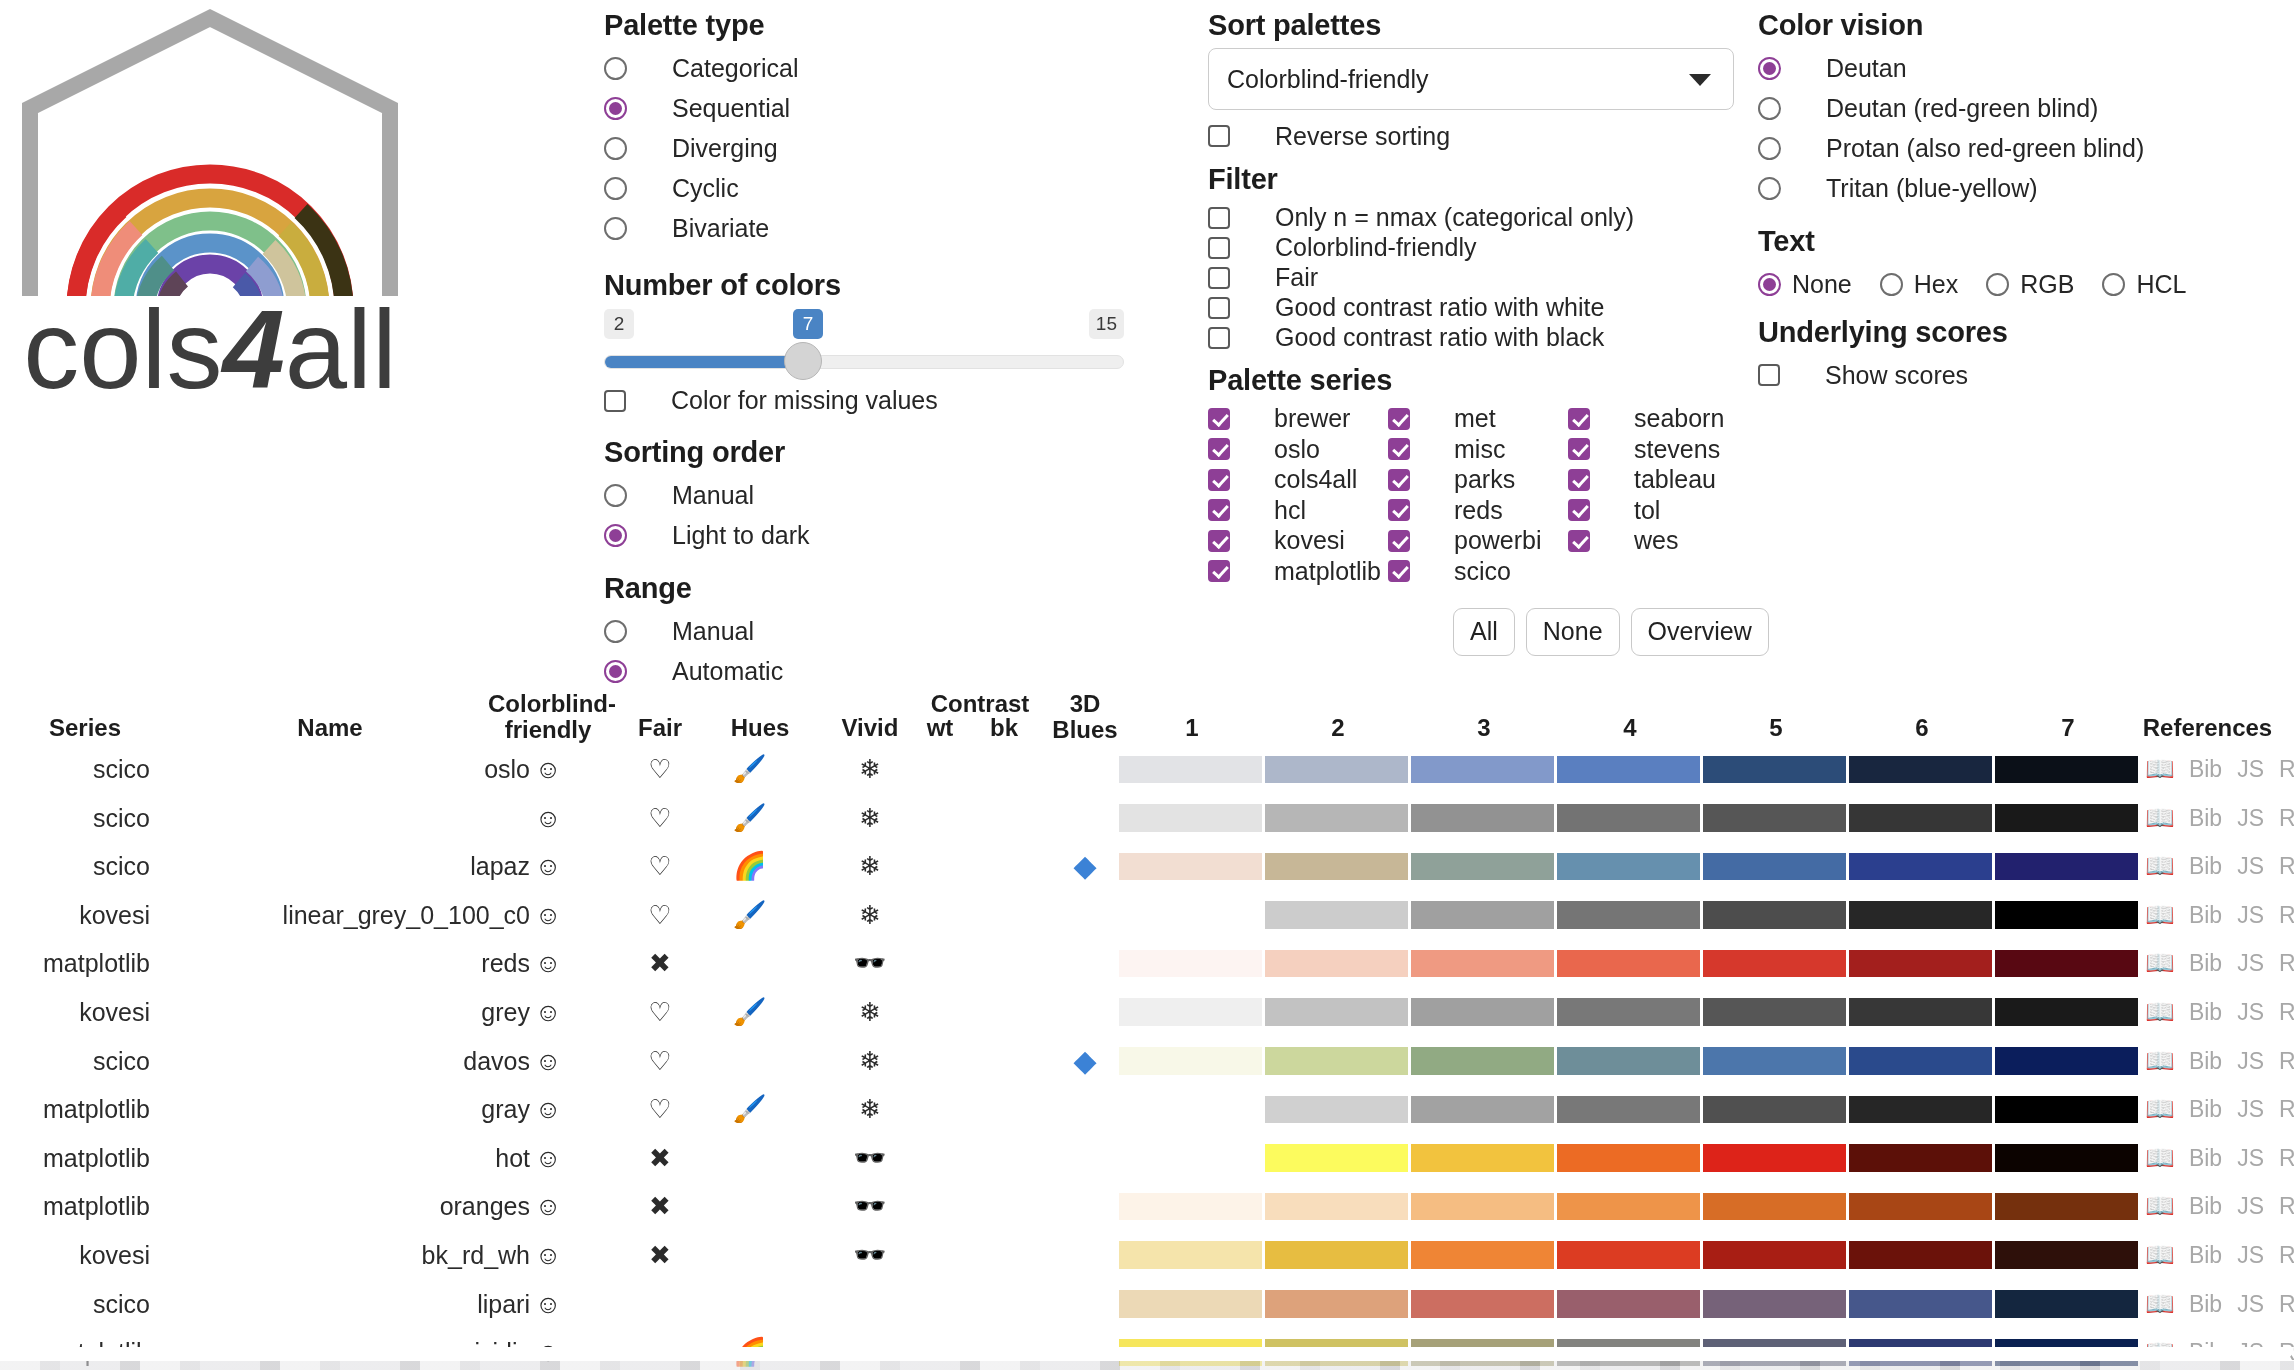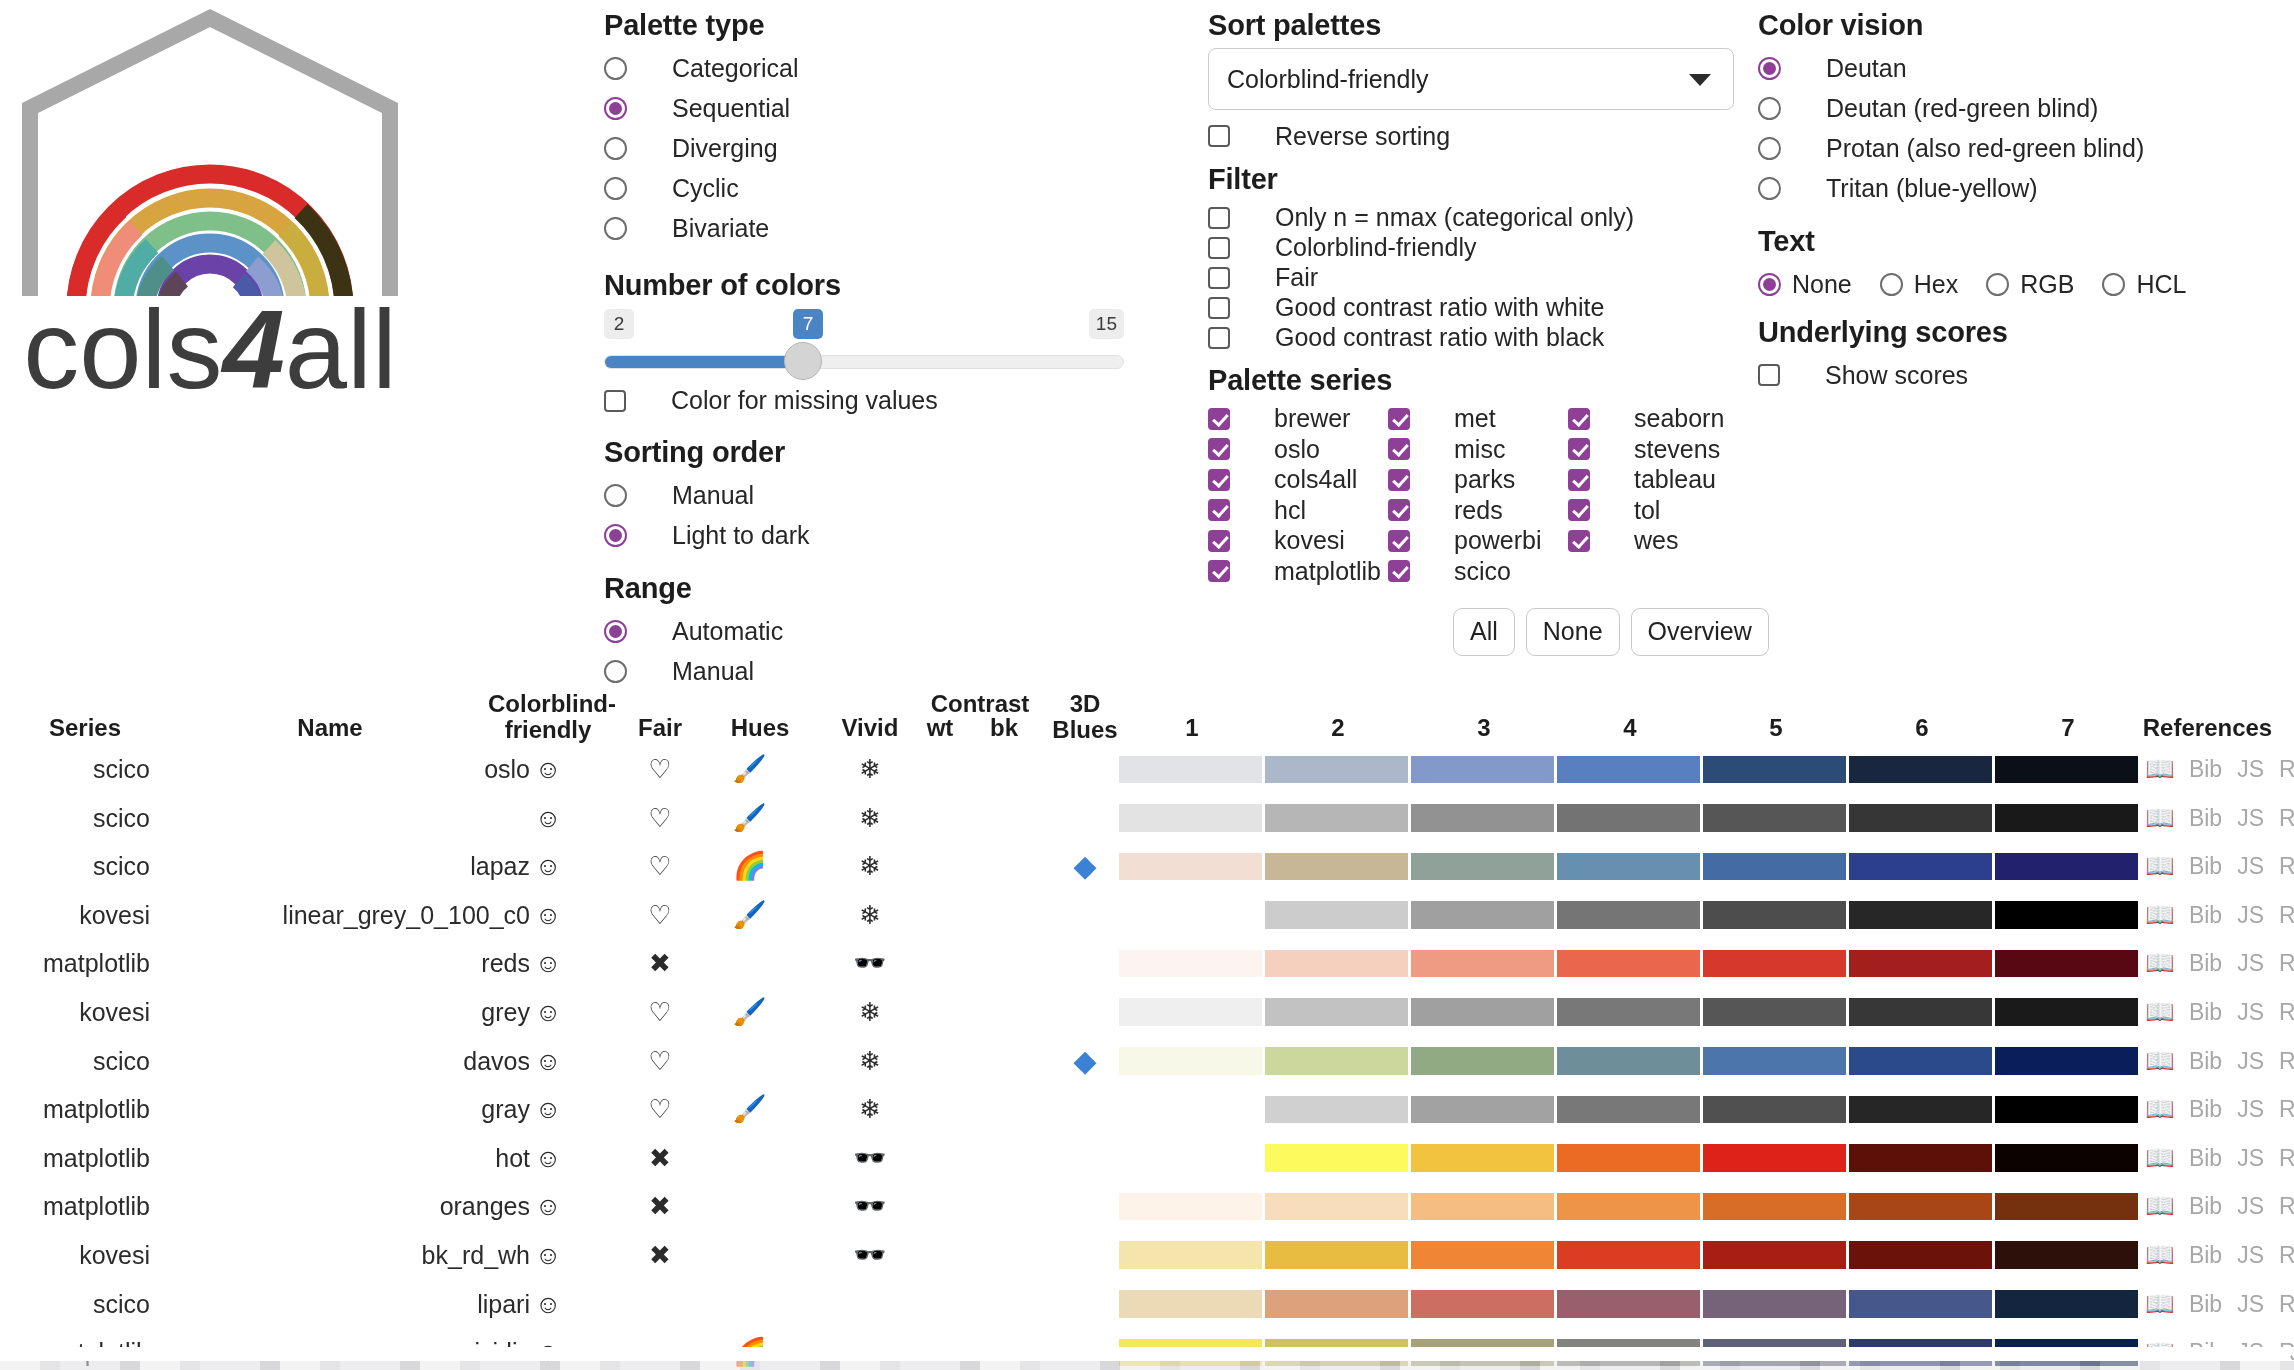--- a/index.html
+++ b/index.html
@@ -231,26 +231,26 @@
         <span class="radio"></span>
         <span class="opt-label">Manual</span>
       </div>
       <div class="opt-row">
         <span class="radio on"></span>
         <span class="opt-label">Light to dark</span>
       </div>
 
       <h2 class="sect tight" style="margin-top:18px">Range</h2>
       <div class="opt-row">
+        <span class="radio"></span>
+        <span class="opt-label">Manual</span>
+      </div>
+      <div class="opt-row">
         <span class="radio on"></span>
         <span class="opt-label">Automatic</span>
-      </div>
-      <div class="opt-row">
-        <span class="radio"></span>
-        <span class="opt-label">Manual</span>
       </div>
     </div>
 
     <div class="col col-sort">
       <h2 class="sect">Sort palettes</h2>
 
       <div class="select">
         <span>Colorblind-friendly</span>
         <span class="caret"></span>
       </div>

